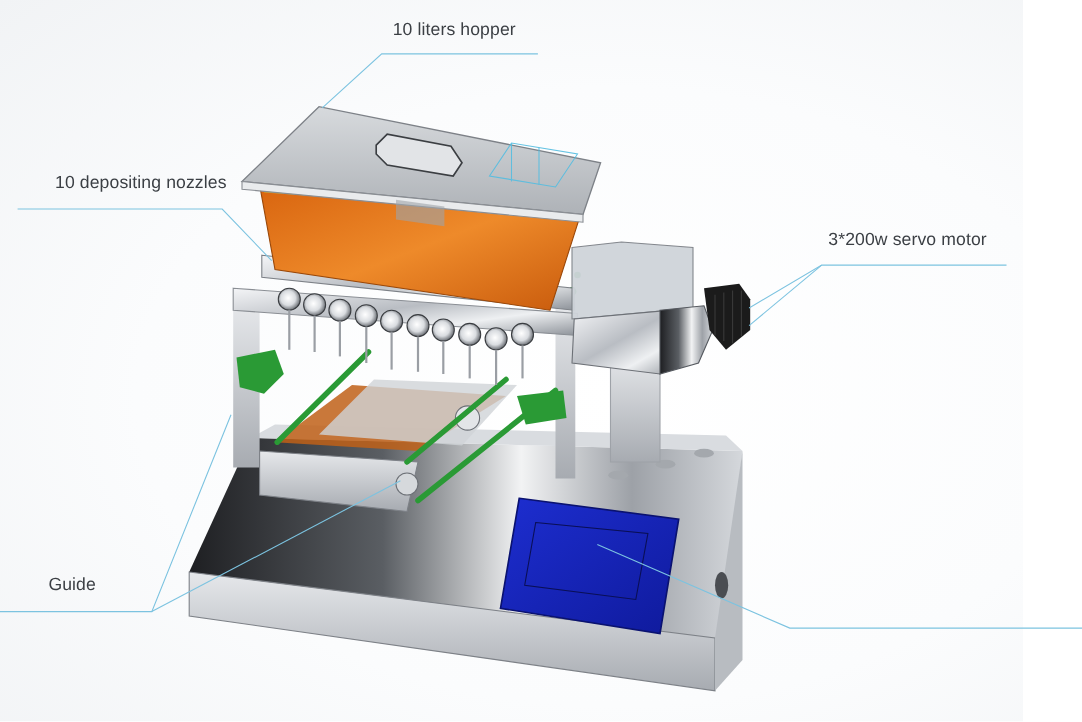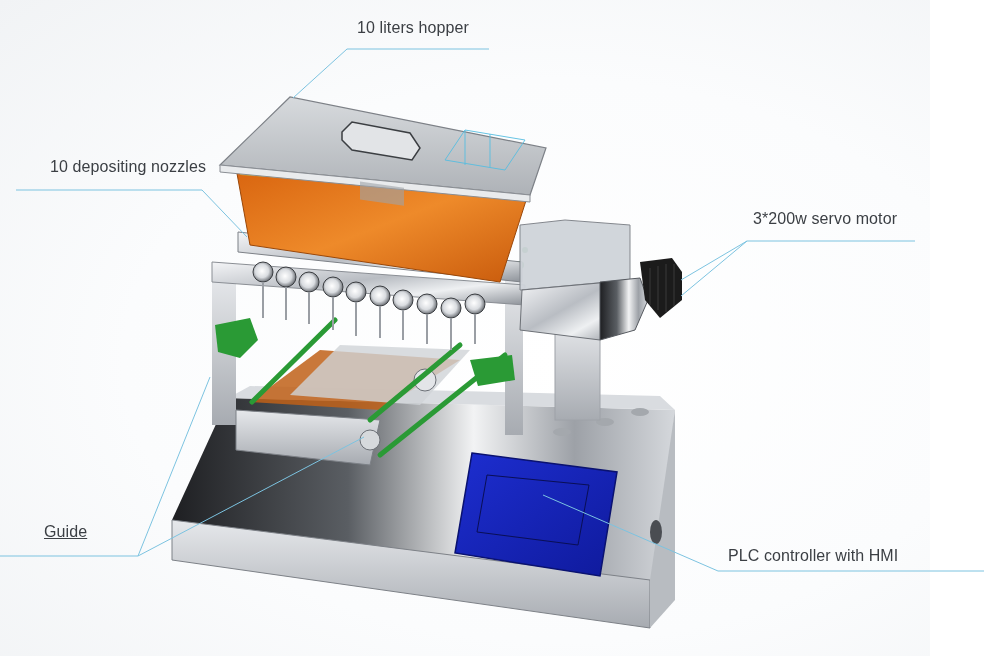--- a/index.html
+++ b/index.html
@@ -5,21 +5,21 @@
   html, body { margin:0; padding:0; }
   body { width:984px; height:656px; overflow:hidden; background:#ffffff; position:relative;
          font-family:"Liberation Sans", "DejaVu Sans", sans-serif; }
   .canvas { position:absolute; left:0; top:0; width:930px; height:656px;
             background: radial-gradient(ellipse at 60% 55%, #ffffff 0%, #fbfcfd 55%, #f1f3f5 100%); }
   svg.art { position:absolute; left:0; top:0; }
   .label { position:absolute; color:#3b3f44; font-size:16px; letter-spacing:0.1px; white-space:nowrap; }
   #lbl-hopper  { left:357px; top:19px; }
   #lbl-nozzles { left:22px;  top:158px;margin-left:28px; }
   #lbl-servo   { left:753px; top:210px; }
-  #lbl-guide   { left:44px;  top:523px;text-decoration:underline; }
+  #lbl-guide   { left:44px;  top:523px; }
   #lbl-plc     { left:728px; top:547px; }
 </style>
 </head>
 <body>
 
 <div class="canvas">
 
   <svg class="art" width="984" height="656" viewBox="0 0 984 656">
     <defs>
       <linearGradient id="steel" x1="0" y1="0" x2="1" y2="1">
@@ -169,14 +169,13 @@
       <polyline points="0,556 138,556 210,377"></polyline>
       <line x1="138" y1="556" x2="364" y2="437"></line>
       <polyline points="543,495 718,571 984,571"></polyline>
     </g>
   </svg>
 
   <div class="label" id="lbl-hopper">10 liters hopper</div>
   <div class="label" id="lbl-nozzles">10 depositing nozzles</div>
   <div class="label" id="lbl-servo">3*200w servo motor</div>
   <div class="label" id="lbl-guide">Guide</div>
-  <div class="label" id="lbl-plc">PLC controller with  HMI</div>
 </div>
 
 </body></html>

